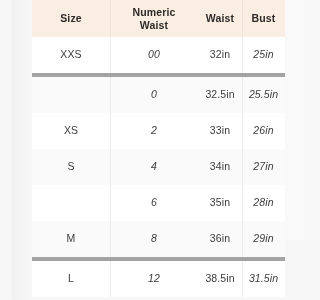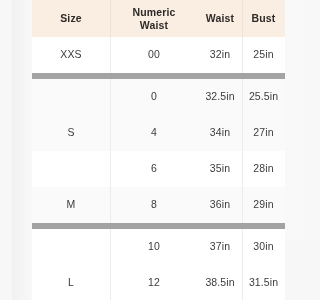--- a/index.html
+++ b/index.html
@@ -69,25 +69,26 @@
     font-weight: normal;
     color: #3c3c3c;
     letter-spacing: 0.1px;
     line-height: 1.1;
   }
 
   tbody tr.row-white { background: #ffffff; }
   tbody tr.row-tint  { background: #fafafa; }
 
   tbody tr.rule-below td {
-    border-bottom: 6px solid #a3a3a3;
+    border-bottom: 4px solid #a3a3a3;
   }
 
   tbody td.div-left {
     box-shadow: inset 1px 0 0 #ececec;
+    font-style: italic;
   }
 
   
   .edge-shade-left,
   .edge-shade-right {
     position: absolute;
     top: 0;
     width: 20px;
     height: 300px;
     pointer-events: none;
@@ -128,20 +129,26 @@
         <td class="div-left">25in</td>
       </tr>
 
       <tr class="row-tint">
         <td></td>
         <td class="div-left">0</td>
         <td>32.5in</td>
         <td class="div-left">25.5in</td>
       </tr>
 
+      <tr class="row-white">
+        <td>XS</td>
+        <td class="div-left">2</td>
+        <td>33in</td>
+        <td class="div-left">26in</td>
+      </tr>
 
       <tr class="row-tint">
         <td>S</td>
         <td class="div-left">4</td>
         <td>34in</td>
         <td class="div-left">27in</td>
       </tr>
 
       <tr class="row-white">
         <td></td>
@@ -150,26 +157,20 @@
         <td class="div-left">28in</td>
       </tr>
 
       <tr class="row-tint rule-below">
         <td>M</td>
         <td class="div-left">8</td>
         <td>36in</td>
         <td class="div-left">29in</td>
       </tr>
 
-      <tr class="row-white">
-        <td></td>
-        <td class="div-left">10</td>
-        <td>37in</td>
-        <td class="div-left">30in</td>
-      </tr>
 
       <tr class="row-white">
         <td>L</td>
         <td class="div-left">12</td>
         <td>38.5in</td>
         <td class="div-left">31.5in</td>
       </tr>
 
     </tbody>
   </table>

